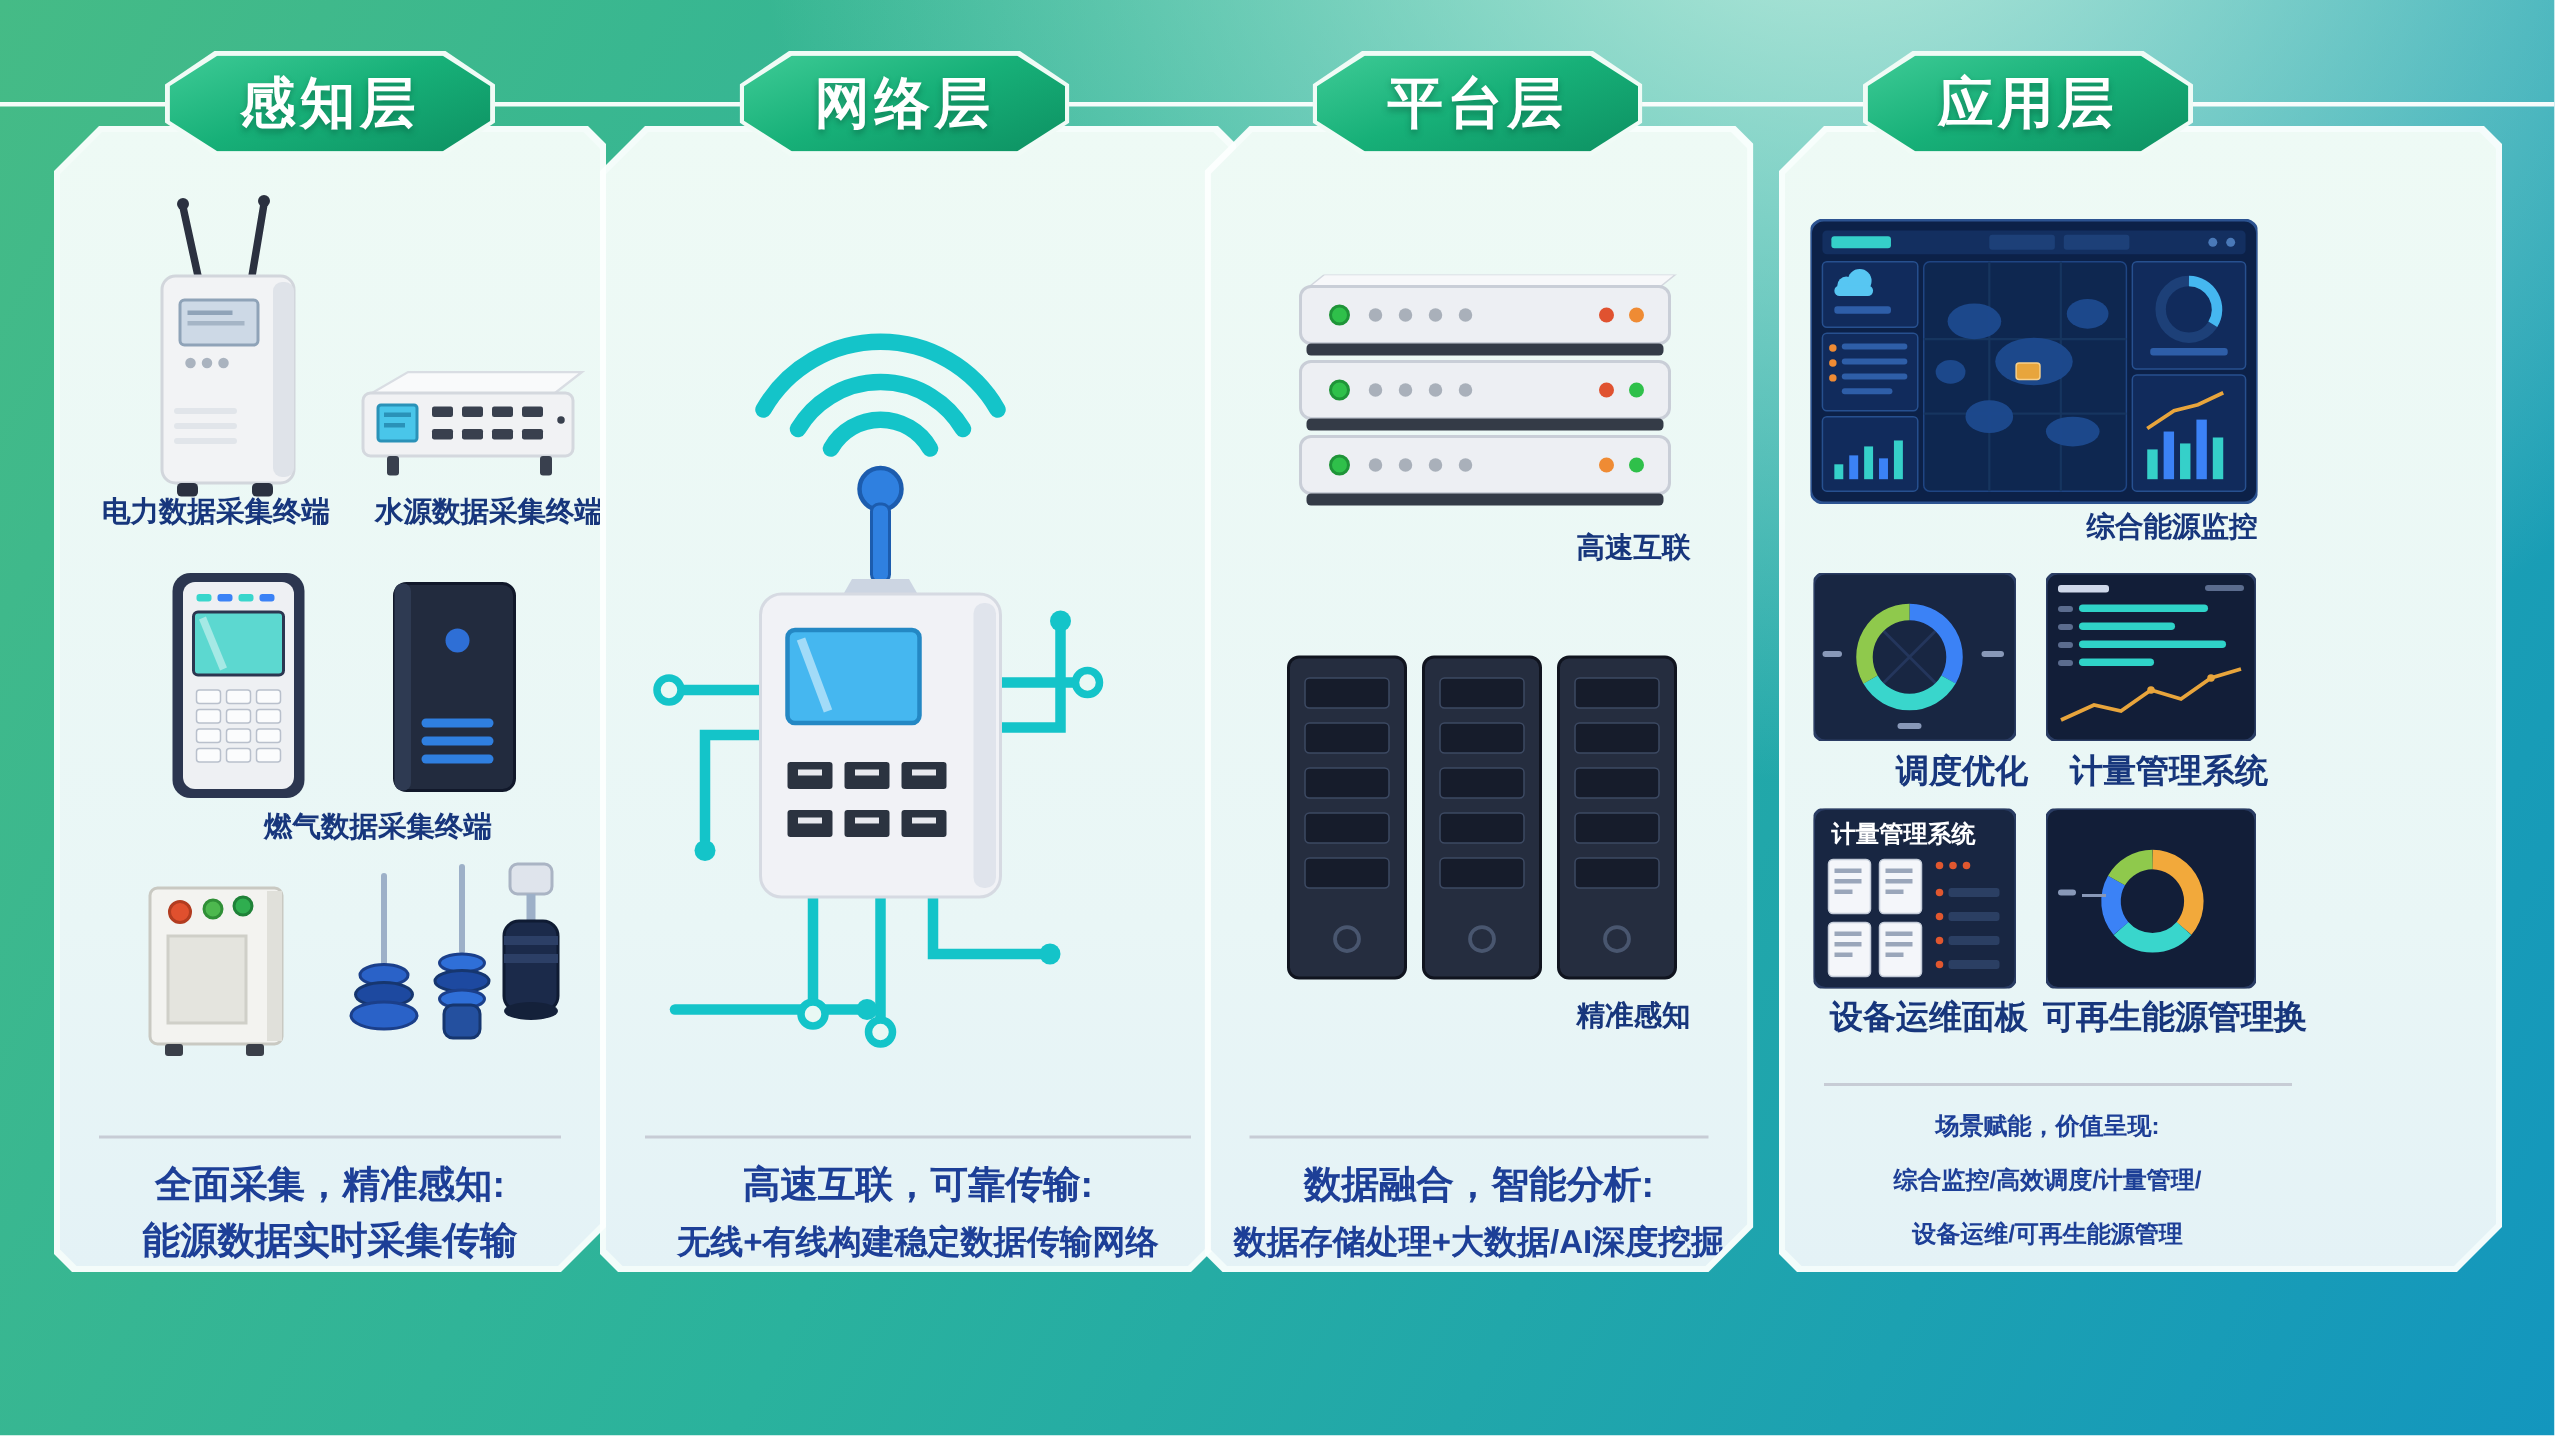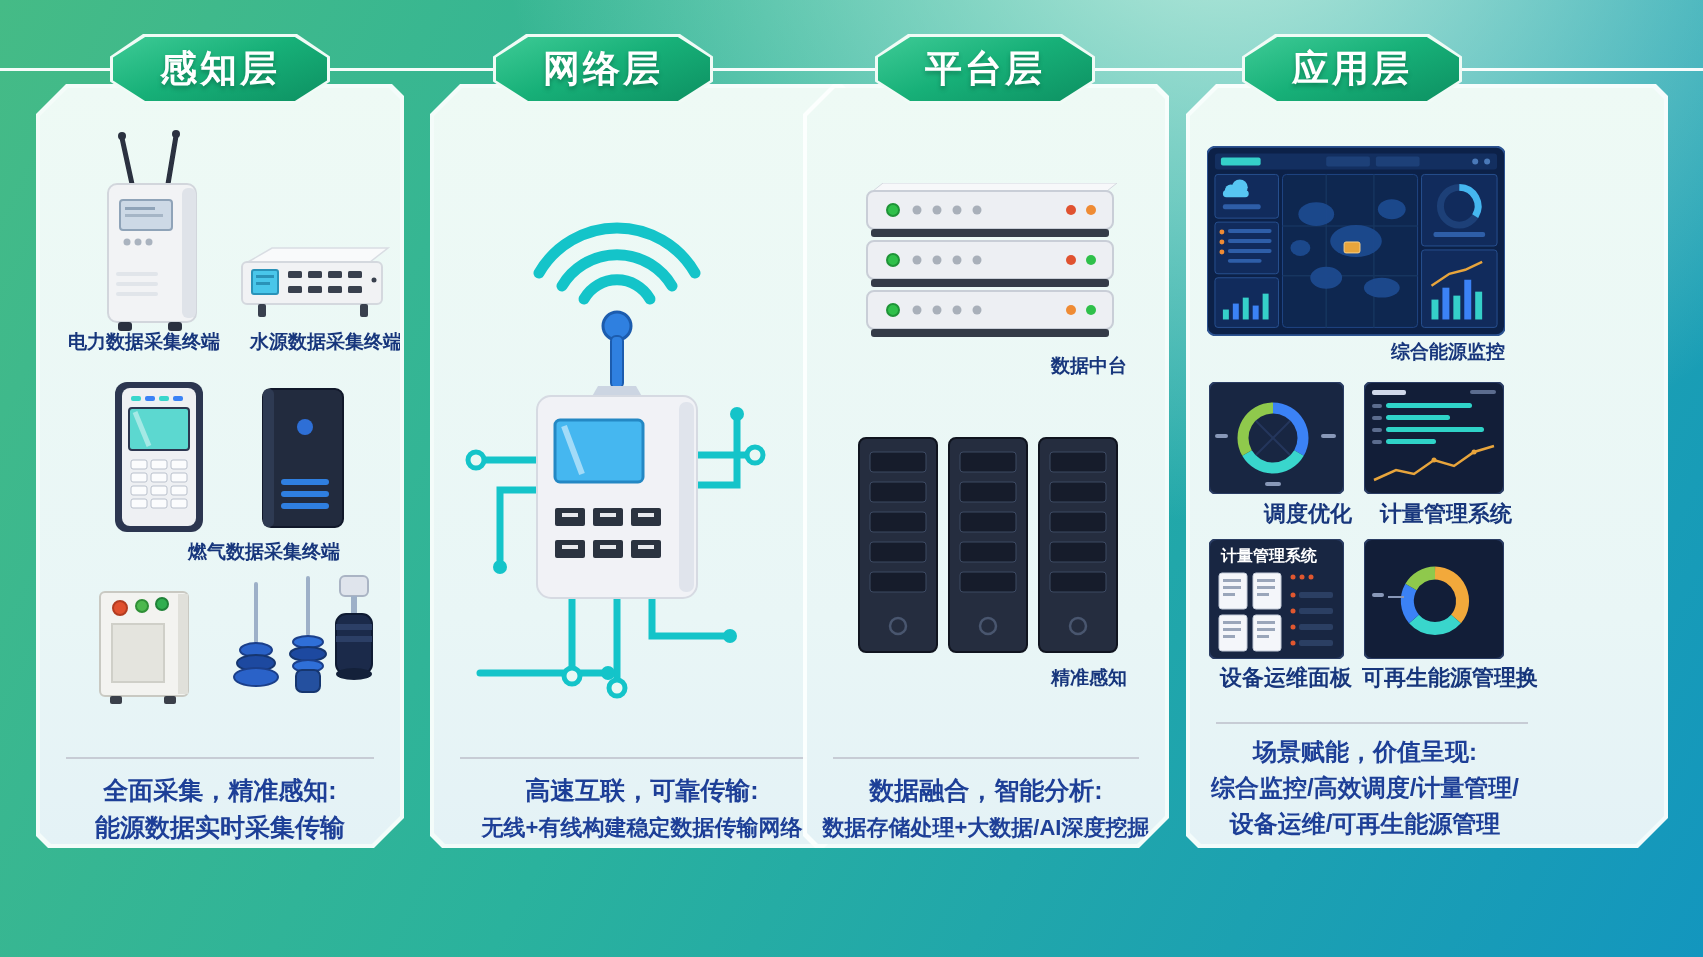--- a/index.html
+++ b/index.html
@@ -53,21 +53,21 @@
   .sub-label{font-size:22px;}
   .divider{
     position:absolute;left:26px;right:26px;height:2px;background:#c7ccd5;
   }
   .summary{
     position:absolute;left:8px;right:8px;text-align:center;
     color:#1d3f97;font-weight:bold;
   }
   .summary div{font-size:25px;line-height:37px;white-space:nowrap;}
   .summary .long{font-size:22px;}
-  .summary4 div{font-size:24px;line-height:36px;}
+  .summary4 div{font-size:16px;line-height:36px;}
   .cpanel-title{
     position:absolute;color:#ffffff;font-weight:bold;font-size:16px;
     white-space:nowrap;z-index:2;
   }
 </style>
 </head>
 <body>
 
 <div class="bg">
 
@@ -157,21 +157,21 @@
         <svg viewBox="0 0 115 150" aria-hidden="true">
           <rect x="18" y="6" width="80" height="138" rx="8" fill="#222b3e" stroke="#11182a" stroke-width="2"></rect>
           <rect x="18" y="6" width="11" height="138" rx="5" fill="#2e3a52"></rect>
           <circle cx="60" cy="44" r="8" fill="#2e6fd6"></circle>
           <rect x="36" y="96" width="48" height="6" rx="3" fill="#2f7fe0"></rect>
           <rect x="36" y="108" width="48" height="6" rx="3" fill="#2f7fe0"></rect>
           <rect x="36" y="120" width="48" height="6" rx="3" fill="#2f7fe0"></rect>
         </svg>
       </div>
 
-      <div class="dev-label" style="left:20px;top:452px;width:280px">燃气数据采集终端</div>
+      <div class="dev-label" style="left:8px;top:452px;width:280px">燃气数据采集终端</div>
 
       <div class="abs" style="left:42px;top:488px;width:125px;height:132px">
         <svg viewBox="0 0 125 132" aria-hidden="true">
           <rect x="18" y="16" width="88" height="104" rx="5" fill="#f3f3f0" stroke="#c9c9c2" stroke-width="2"></rect>
           <rect x="96" y="18" width="10" height="100" fill="#e0e0da"></rect>
           <circle cx="38" cy="32" r="7" fill="#e0502e" stroke="#b23c20" stroke-width="2"></circle>
           <circle cx="60" cy="30" r="6" fill="#4db84e" stroke="#2f8f36" stroke-width="2"></circle>
           <circle cx="80" cy="28" r="6" fill="#2fae4f" stroke="#1f8238" stroke-width="2"></circle>
           <rect x="30" y="48" width="52" height="58" fill="#e4e4de" stroke="#cfcfc8" stroke-width="2"></rect>
           <rect x="28" y="120" width="12" height="8" rx="2" fill="#3a3f49"></rect>
@@ -206,21 +206,21 @@
       </div>
     </div>
   </div>
 
   <div class="badge-frame" style="left:493px">
     <div class="badge">
         <span>网络层</span>
       </div>
   </div>
 
-  <div class="panel-frame" style="left:430px;width:424px">
+  <div class="panel-frame" style="left:400px;width:424px">
     <div class="panel-inner">
 
       <div class="abs" style="left:18px;top:80px;width:330px;height:560px">
         <svg viewBox="0 0 330 560" aria-hidden="true">
           <g stroke="#14c4c9" stroke-width="11" fill="none" stroke-linecap="round">
             <path d="M132 131 A38 38 0 0 1 198 131"></path>
             <path d="M110 118 A64 64 0 0 1 220 118"></path>
             <path d="M87 105 A90 90 0 0 1 243 105"></path>
           </g>
           <circle cx="165" cy="158" r="14" fill="#2f80e0" stroke="#1c5cae" stroke-width="3"></circle>
@@ -308,21 +308,21 @@
           <circle cx="44" cy="127" r="6" fill="#2fc04a" stroke="#1f9438" stroke-width="2"></circle>
           <circle cx="68" cy="127" r="4.5" fill="#a9b0ba"></circle>
             <circle cx="88" cy="127" r="4.5" fill="#a9b0ba"></circle>
           <circle cx="108" cy="127" r="4.5" fill="#a9b0ba"></circle>
             <circle cx="128" cy="127" r="4.5" fill="#a9b0ba"></circle>
           <circle cx="222" cy="127" r="5" fill="#ef8b34"></circle>
             <circle cx="242" cy="127" r="5" fill="#2fc04a"></circle>
         </svg>
       </div>
 
-      <div class="dev-label" style="left:40px;top:266px;width:280px">数据中台</div>
+      <div class="dev-label" style="left:40px;top:266px;width:280px">高速互联</div>
 
       <div class="abs" style="left:42px;top:342px;width:282px;height:230px">
         <svg viewBox="0 0 282 230" aria-hidden="true">
           <g>
             <rect x="10" y="8" width="78" height="214" rx="7" fill="#252d3f" stroke="#10141f" stroke-width="2"></rect>
             <rect x="21" y="22" width="56" height="20" rx="3" fill="#161c2b" stroke="#3d4a63"></rect>
             <rect x="21" y="52" width="56" height="20" rx="3" fill="#161c2b" stroke="#3d4a63"></rect>
             <rect x="21" y="82" width="56" height="20" rx="3" fill="#161c2b" stroke="#3d4a63"></rect>
             <rect x="21" y="112" width="56" height="20" rx="3" fill="#161c2b" stroke="#3d4a63"></rect>
             <rect x="21" y="142" width="56" height="20" rx="3" fill="#161c2b" stroke="#3d4a63"></rect>

